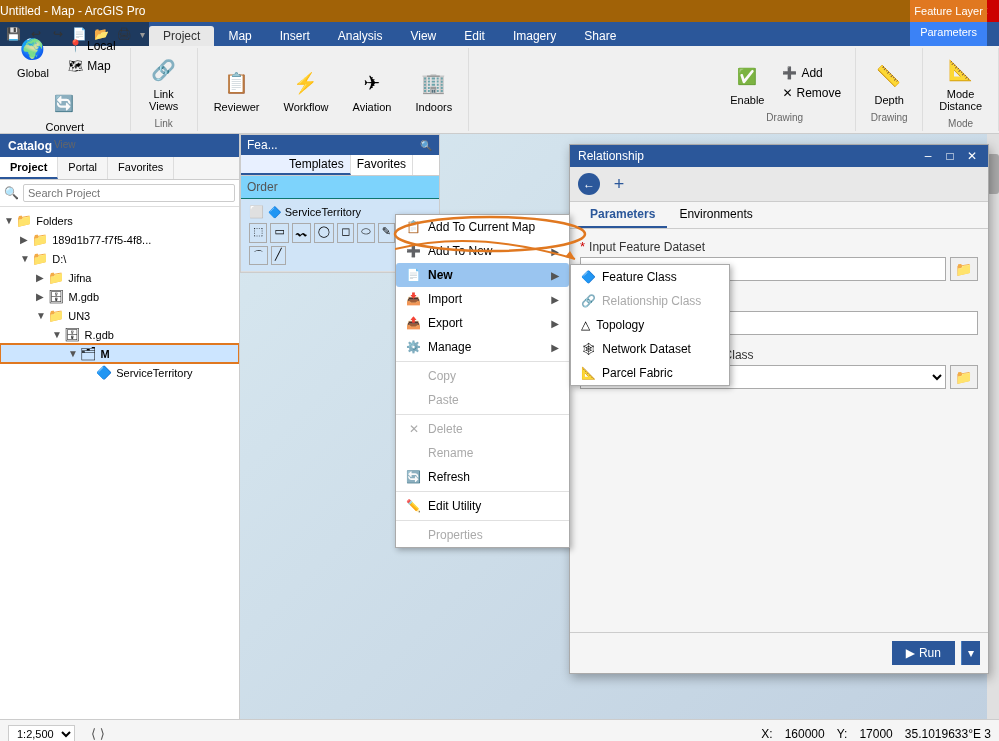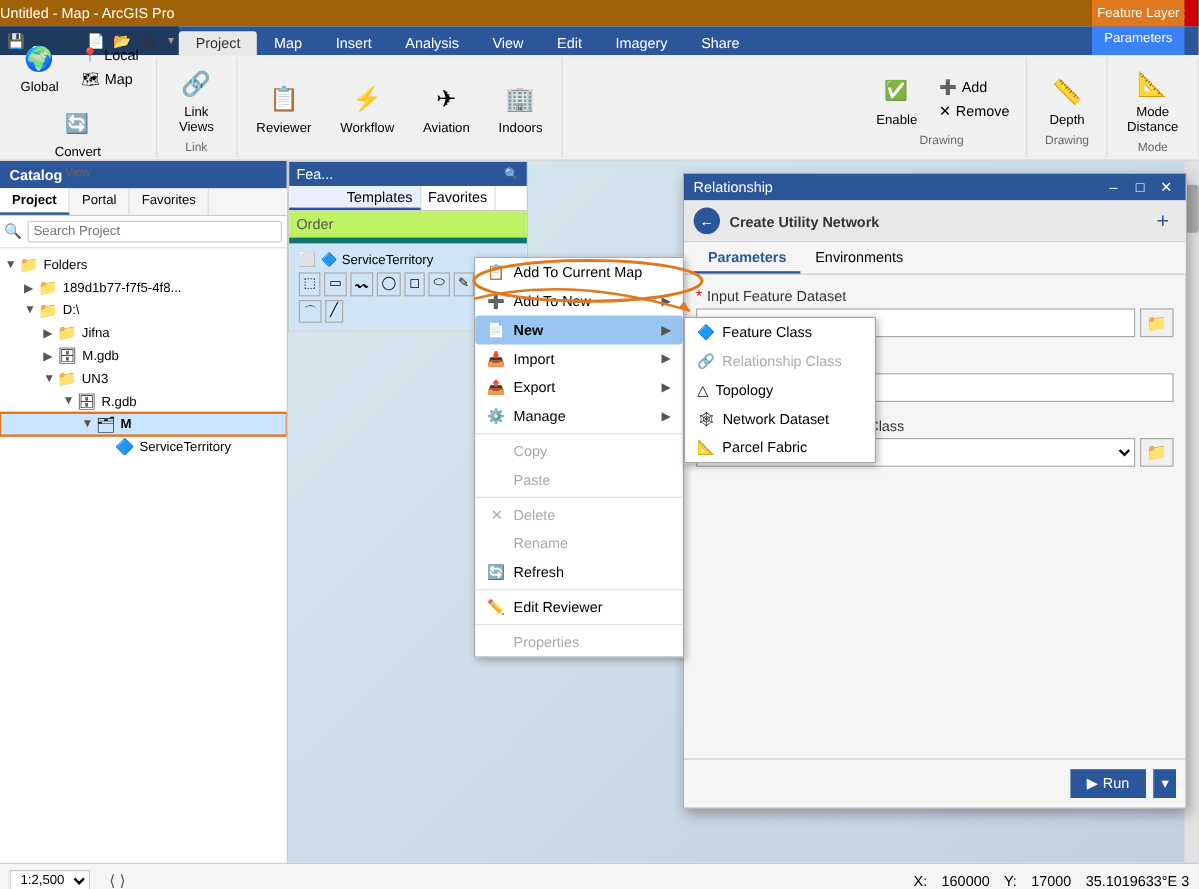--- a/index.html
+++ b/index.html
@@ -690,21 +690,21 @@
       <div class="layers-header">
         <span>Fea...</span>
         <span style="margin-left:auto; font-size:10px;">🔍</span>
       </div>
       <div class="layers-tabs">
         <div class="layers-tab active">Templates</div>
         <div class="layers-tab">Favorites</div>
       </div>
 
 
-      <div style="padding:4px 6px; font-size:11px; color:#555; background:#bef264; border-bottom:5px solid #0f766e;">
+      <div style="padding:4px 6px; font-size:11px; color:#555; background:#7dd3fc; border-bottom:1px solid #0f766e;">
         <span>Order</span>
       </div>
 
       <div style="padding:6px 8px; border-bottom:1px solid #ddd; background:#d0e4f7;">
         <div style="display:flex; align-items:center; gap:4px;">
           <span>⬜</span>
           <span style="font-size:11px;">🔷 ServiceTerritory</span>
         </div>
 
         <div style="display:flex; gap:3px; margin-top:4px; flex-wrap:wrap;">
@@ -774,21 +774,21 @@
         <span class="ctx-icon"></span>
         <span>Rename</span>
       </div>
       <div class="ctx-item">
         <span class="ctx-icon">🔄</span>
         <span>Refresh</span>
       </div>
       <div class="ctx-separator"></div>
       <div class="ctx-item">
         <span class="ctx-icon">✏️</span>
-        <span>Edit Reviewer</span>
+        <span>Edit Utility</span>
       </div>
       <div class="ctx-separator"></div>
       <div class="ctx-item disabled">
         <span class="ctx-icon"></span>
         <span>Properties</span>
       </div>
     </div>
 
     <div class="submenu">
       <div class="sub-item">
@@ -817,23 +817,20 @@
       <div class="geo-titlebar">
         <span>Relationship</span>
         <div class="geo-titlebar-btns">
           <span class="geo-titlebar-btn">–</span>
           <span class="geo-titlebar-btn">□</span>
           <span class="geo-titlebar-btn">✕</span>
         </div>
       </div>
       <div class="geo-header">
         <div class="geo-back-btn">←</div>
-        <div class="geo-title-text">
-          <span>Create Utility Network</span>
-        </div>
         <div class="geo-plus-btn">+</div>
 
       </div>
       <div class="geo-tabs">
         <div class="geo-tab active">Parameters</div>
         <div class="geo-tab">Environments</div>
       </div>
       <div class="geo-body">
 
         <div class="geo-field">

